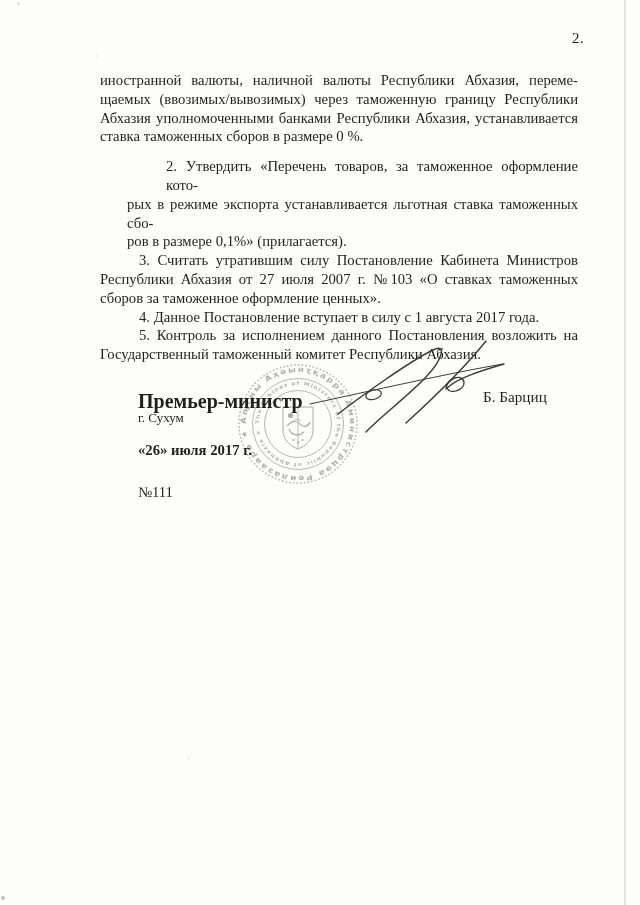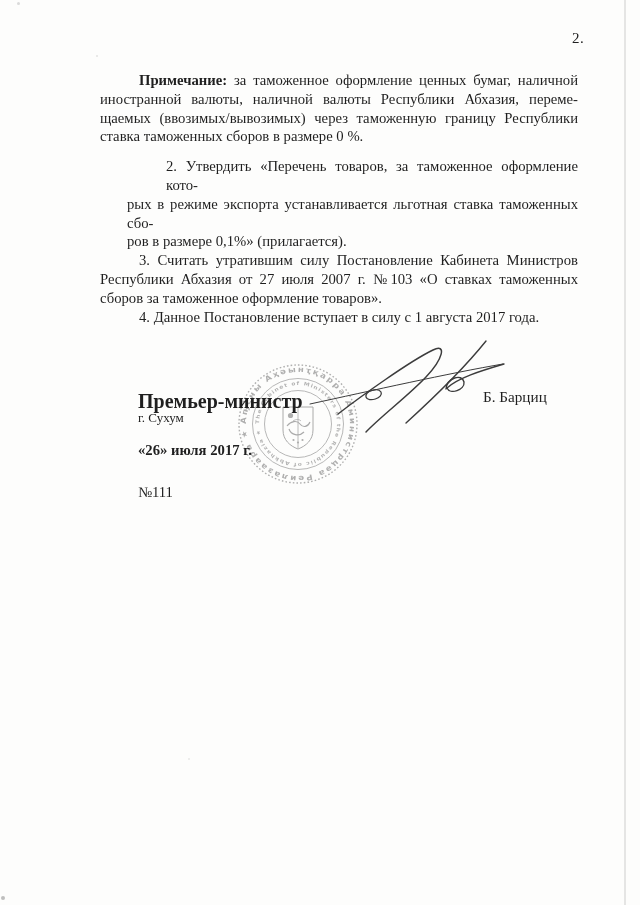--- a/index.html
+++ b/index.html
@@ -91,42 +91,46 @@
 </head>
 <body>
 
 <div class="page">
 
   <div class="page-number">2.</div>
 
   <div class="body-text">
 
     <div class="para">
-      <div class="line j indent"><span class="b">Примечание:</span><span> за таможенное оформление ценных бумаг, наличной</span></div>
       <div class="line j">иностранной валюты, наличной валюты Республики Абхазия, переме-</div>
       <div class="line j">щаемых (ввозимых/вывозимых) через таможенную границу Республики</div>
+      <div class="line j">Абхазия уполномоченными банками Республики Абхазия, устанавливается</div>
       <div class="line">ставка таможенных сборов в размере 0 %.</div>
     </div>
 
     <div class="para gap">
       <div class="line j indent">2. Утвердить «Перечень товаров, за таможенное оформление кото-</div>
       <div class="line j">рых в режиме экспорта устанавливается льготная ставка таможенных сбо-</div>
       <div class="line">ров в размере 0,1%» (прилагается).</div>
     </div>
 
     <div class="para">
       <div class="line j indent">3. Считать утратившим силу Постановление Кабинета Министров</div>
       <div class="line j">Республики Абхазия от 27 июля 2007 г. №103 «О ставках таможенных</div>
-      <div class="line">сборов за таможенное оформление товаров».</div>
+      <div class="line">сборов за таможенное оформление ценных».</div>
     </div>
 
     <div class="para">
       <div class="line indent">4. Данное Постановление вступает в силу с 1 августа 2017 года.</div>
     </div>
 
+    <div class="para">
+      <div class="line j indent">5. Контроль за исполнением данного Постановления возложить на</div>
+      <div class="line">Государственный таможенный комитет Республики Абхазия.</div>
+    </div>
 
   </div>
 
   <svg class="stamp-svg" viewBox="0 0 122 122">
     <g stroke="#9e9e9e" fill="none">
       <circle cx="61" cy="61" r="59" stroke-width="1.4" stroke-dasharray="1.6 2.1"></circle>
       <circle cx="61" cy="61" r="45.5" stroke-width="0.9"></circle>
       <circle cx="61" cy="61" r="33.5" stroke-width="0.9"></circle>
     </g>
     <defs>

